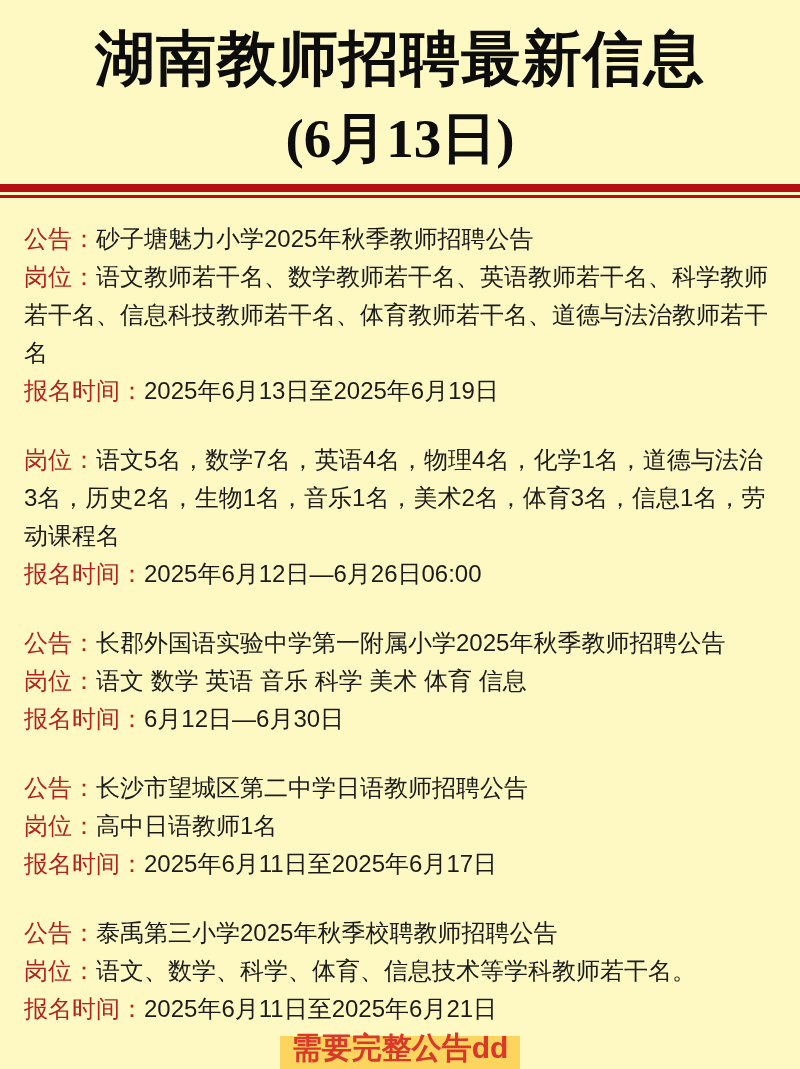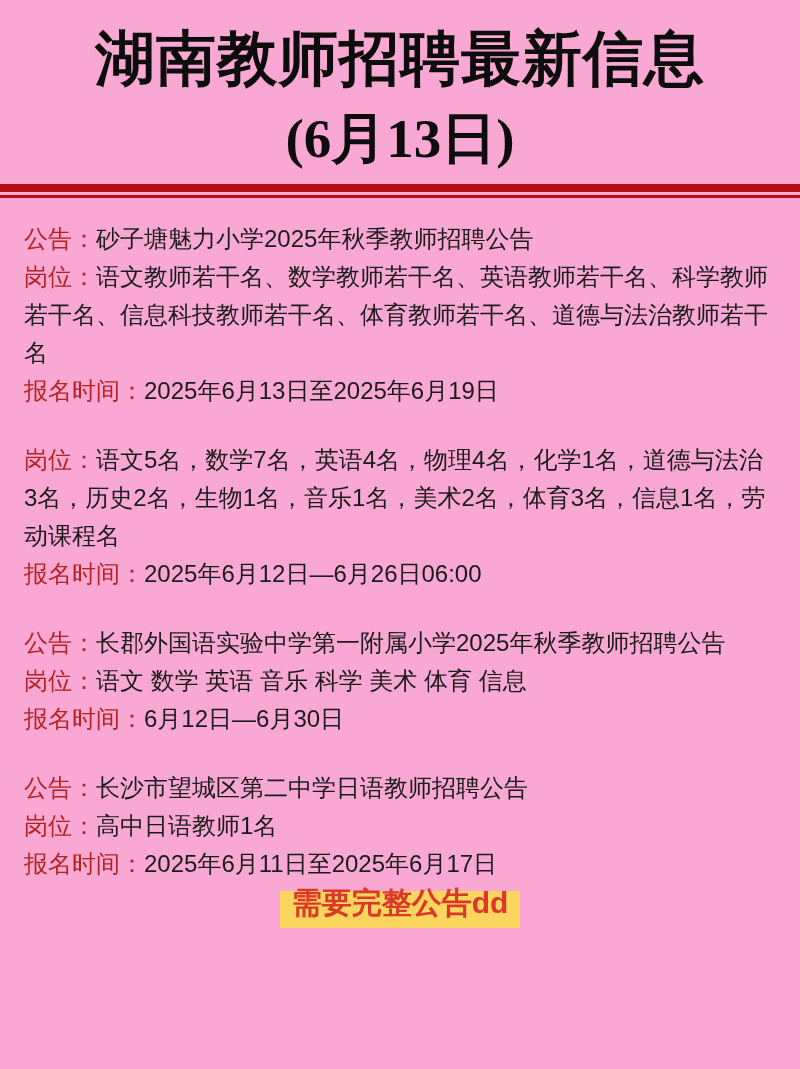--- a/index.html
+++ b/index.html
@@ -1,20 +1,20 @@
 <!DOCTYPE html>
 <html><head>
 <meta charset="utf-8">
 <style>
   html, body { margin: 0; padding: 0; background: #ffffff; }
   .page {
     position: relative;
     width: 800px;
     height: 1069px;
-    background: #f9a8d4;
+    background: #fef9c3;
     box-sizing: border-box;
     font-family: "Liberation Sans", "DejaVu Sans", sans-serif;
     color: #1b1b1b;
     overflow: hidden;
   }
   .header {
     text-align: center;
     padding-top: 24px;
     font-family: "Liberation Serif", "DejaVu Serif", serif;
     font-weight: bold;
@@ -87,20 +87,25 @@
       <p class="row"><span class="label">岗位：</span><span class="value">语文 数学 英语 音乐 科学 美术 体育 信息</span></p>
       <p class="row"><span class="label">报名时间：</span><span class="value">6月12日—6月30日</span></p>
     </div>
 
     <div class="block">
       <p class="row"><span class="label">公告：</span><span class="value">长沙市望城区第二中学日语教师招聘公告</span></p>
       <p class="row"><span class="label">岗位：</span><span class="value">高中日语教师1名</span></p>
       <p class="row"><span class="label">报名时间：</span><span class="value">2025年6月11日至2025年6月17日</span></p>
     </div>
 
+    <div class="block">
+      <p class="row"><span class="label">公告：</span><span class="value">泰禹第三小学2025年秋季校聘教师招聘公告</span></p>
+      <p class="row"><span class="label">岗位：</span><span class="value">语文、数学、科学、体育、信息技术等学科教师若干名。</span></p>
+      <p class="row"><span class="label">报名时间：</span><span class="value">2025年6月11日至2025年6月21日</span></p>
+    </div>
 
   </div>
 
   <div class="footer">
     <span class="highlight">需要完整公告dd</span>
   </div>
 
 </div>
 
 </body></html>

